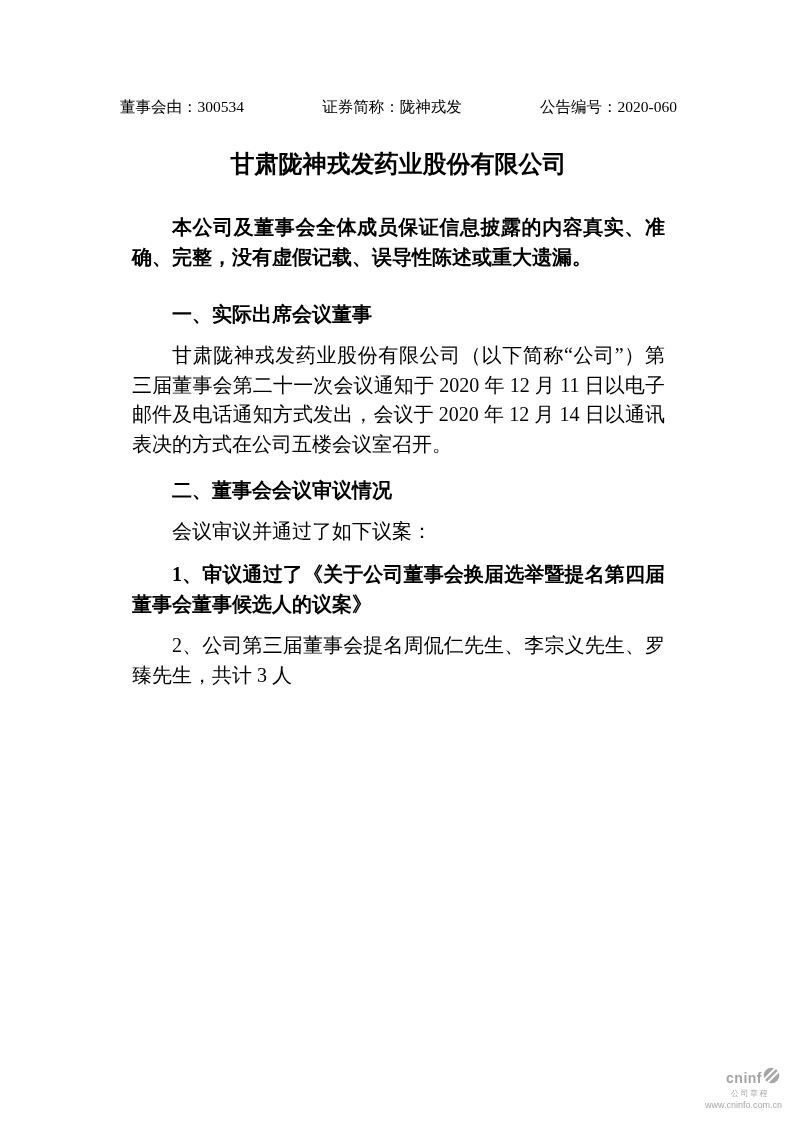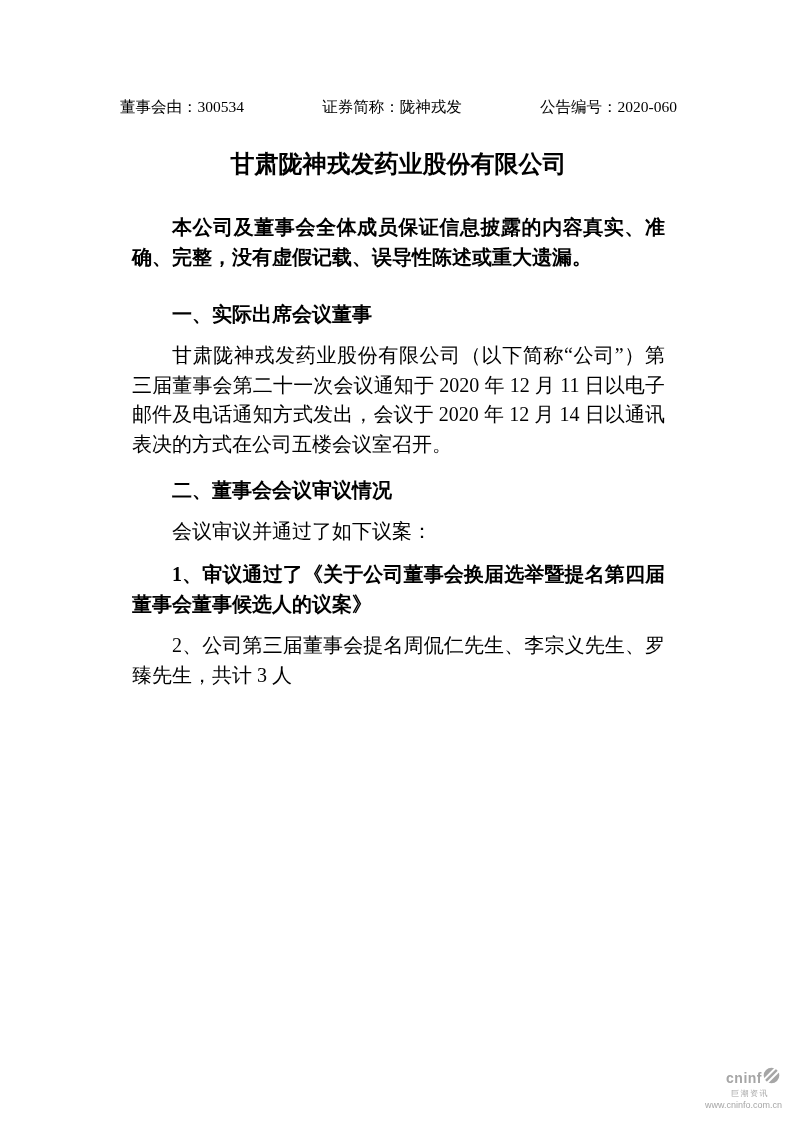--- a/index.html
+++ b/index.html
@@ -133,16 +133,16 @@
     <div class="wm-row">
       <span class="wm-brand">cninf</span>
       <span>
         <svg width="17" height="17" viewBox="0 0 24 24" aria-hidden="true">
           <circle cx="12" cy="12" r="11" fill="#a6a6a6"></circle>
           <rect x="-4" y="7.2" width="32" height="2.8" fill="#ffffff" transform="rotate(-45 12 12)"></rect>
           <rect x="-4" y="13.6" width="32" height="2.8" fill="#ffffff" transform="rotate(-45 12 12)"></rect>
         </svg>
       </span>
     </div>
-    <div class="wm-cn">巨潮资讯</div>
+    <div class="wm-cn">公司章程</div>
     <div class="wm-url">www.cninfo.com.cn</div>
   </div>
 </div>
 
 </body></html>

